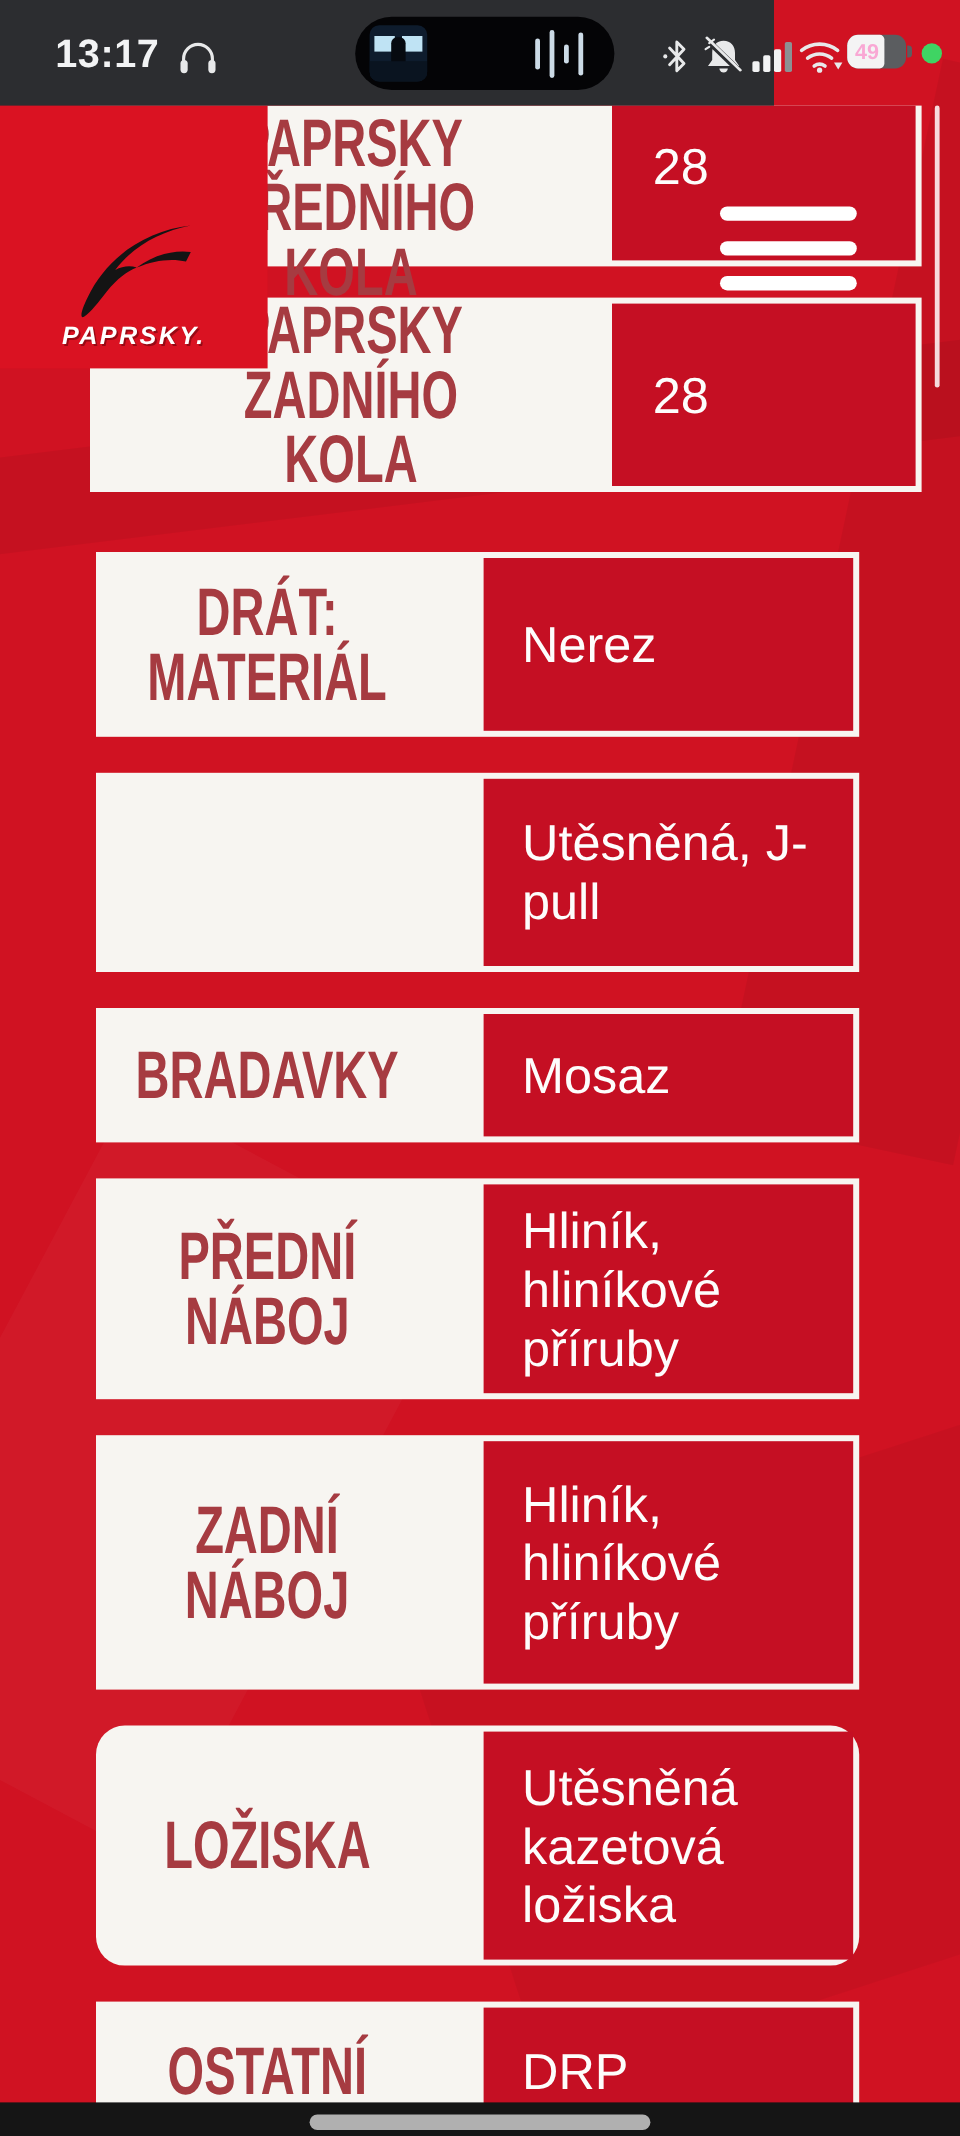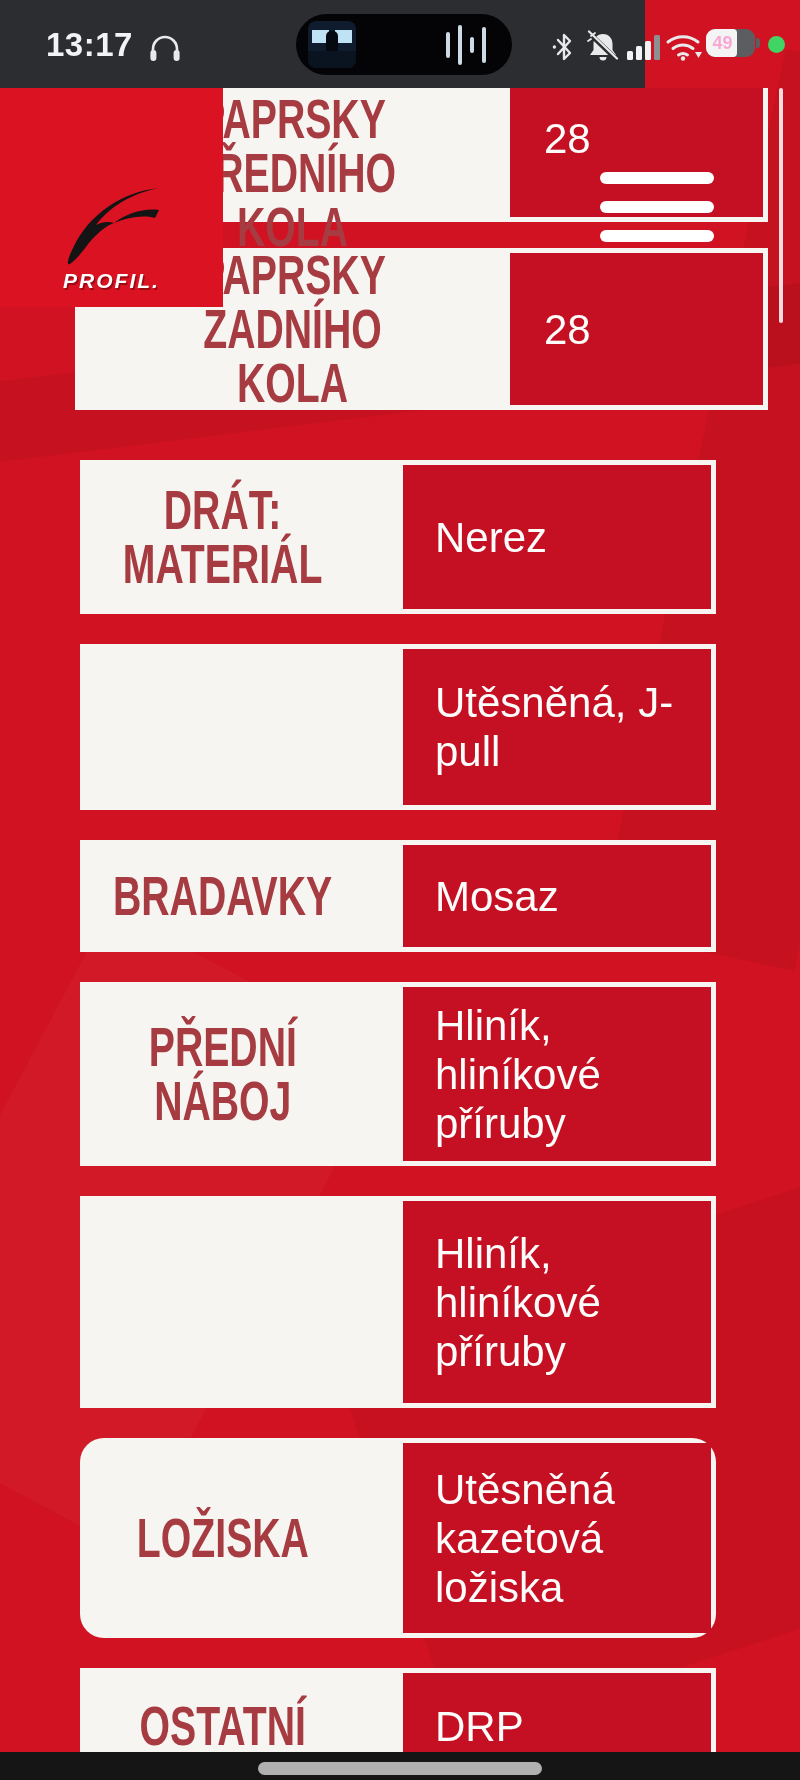--- a/index.html
+++ b/index.html
@@ -135,20 +135,23 @@
 NÁBOJ</span>
   </div>
   <div class="val">
     <span class="valtx">Hliník,
 hliníkové
 příruby</span>
   </div>
 </div>
 
 <div class="row rowB" style="top:1196px;height:212px;">
+  <div class="lbl">
+    <span class="lbltx">ZADNÍ NÁBOJ</span>
+  </div>
   <div class="val">
     <span class="valtx">Hliník,
 hliníkové
 příruby</span>
   </div>
 </div>
 
 <div class="row rowB" style="top:1438px;height:200px;border-radius:24px;">
   <div class="lbl">
     <span class="lbltx">LOŽISKA</span>
@@ -168,21 +171,21 @@
     <span class="valtx">DRP</span>
   </div>
 </div>
 
 <div class="logoblock">
   <span class="swoosh">
     <svg width="100" height="82" viewBox="0 0 100 82">
       <path fill="#141414" d="M97 2 C60 6 27 28 11 62 C6 72 4 80 8 78 C14 74 20 66 27 57 C36 46 44 40 52 37 C46 35 40 36 34 39 C48 20 71 7 97 2 Z M52 37 C66 31 81 29 93 32 L97 24 C82 22 65 27 52 37 Z"></path>
     </svg>
   </span>
-  <span class="wordmark">PROFIL.</span>
+  <span class="wordmark">PAPRSKY.</span>
 </div>
 
 <div class="menu">
   <i></i>
   <i></i>
   <i></i>
 </div>
 
 <div class="scrollthumb"></div>
 

